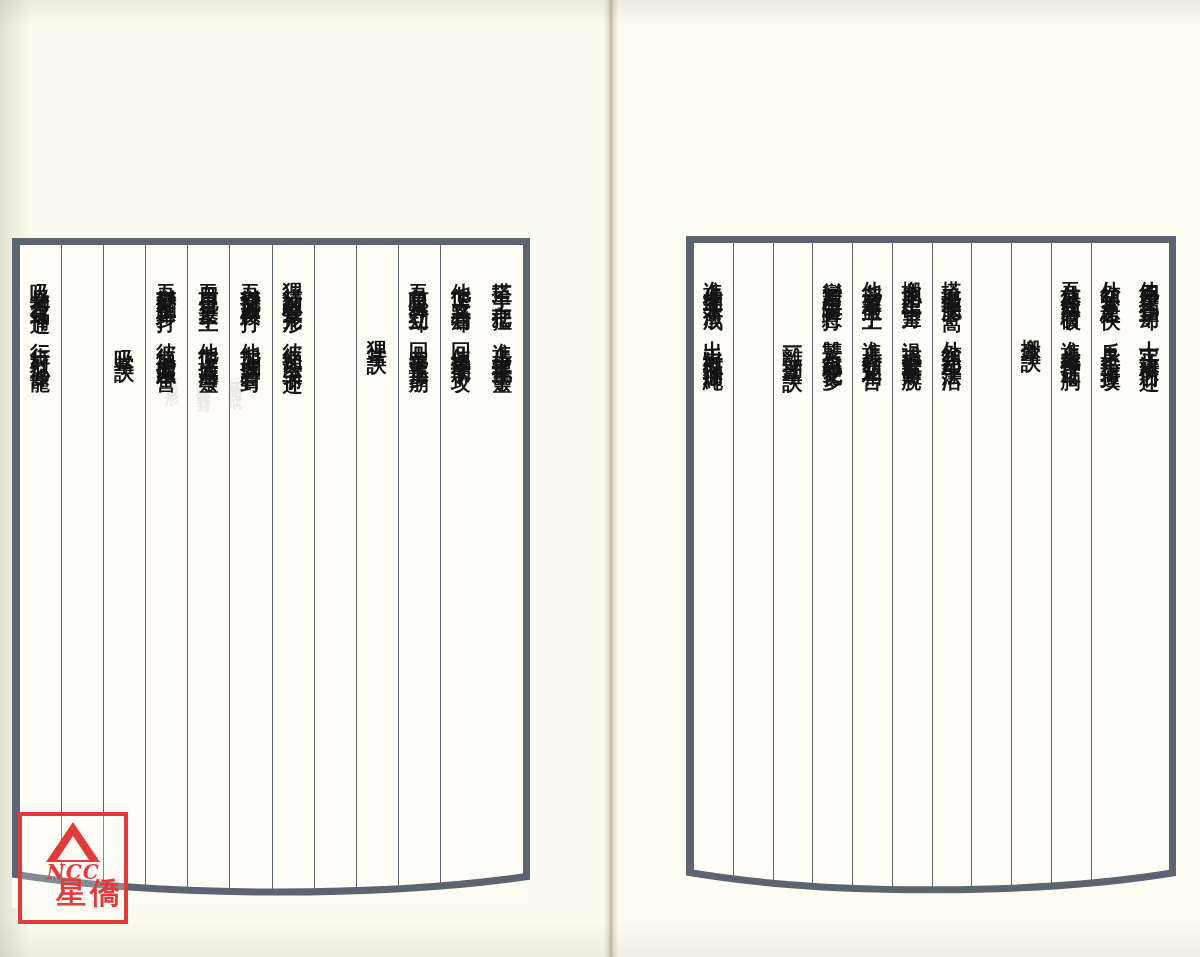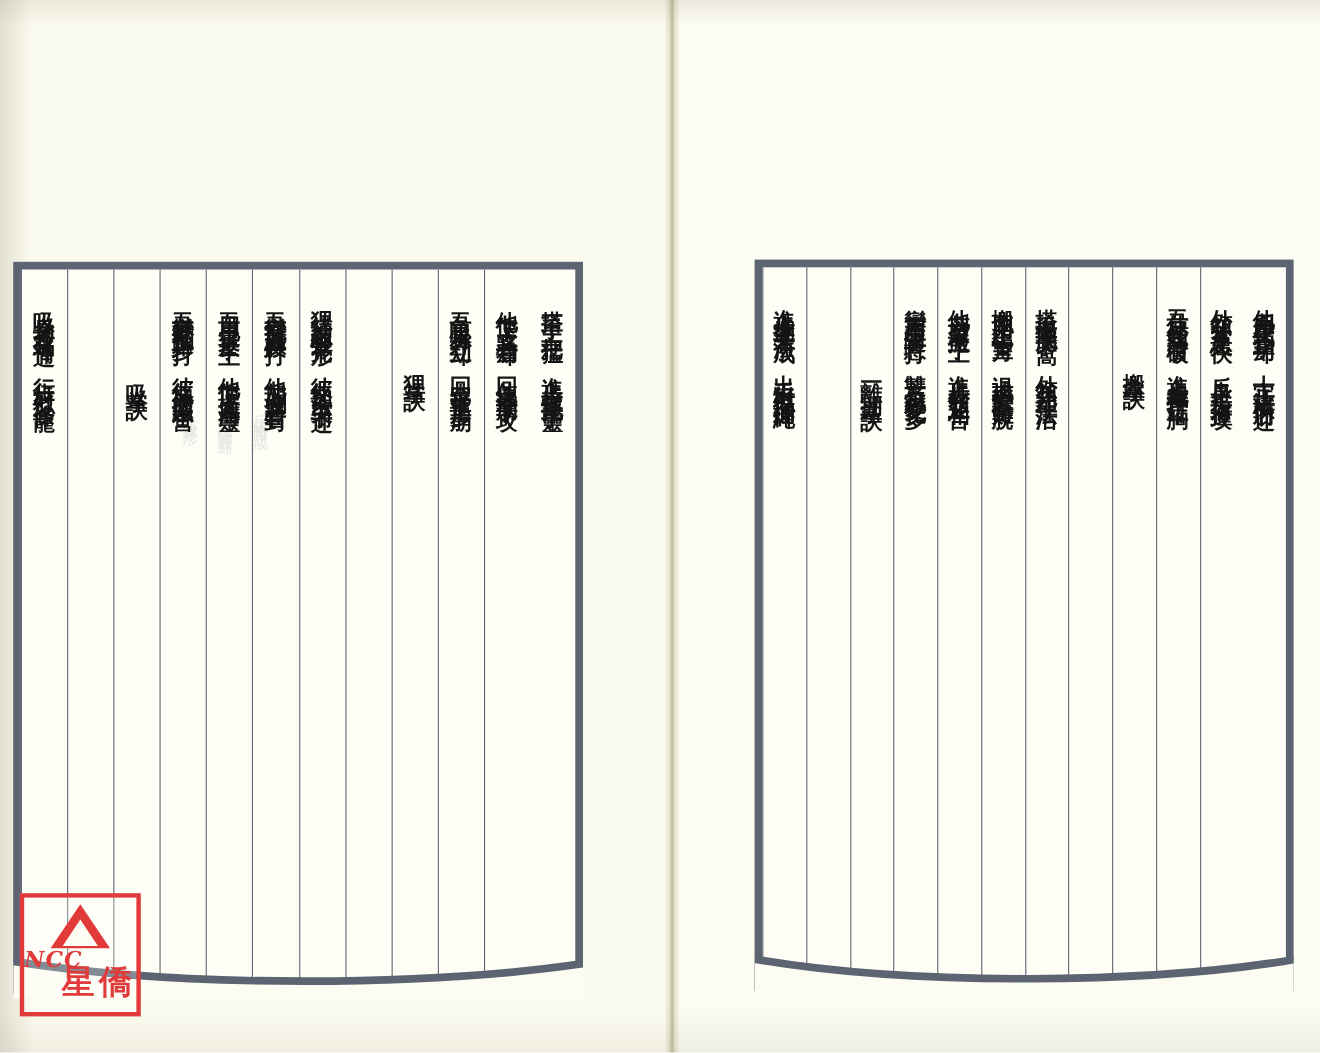--- a/index.html
+++ b/index.html
@@ -159,21 +159,21 @@
     transform: translateX(-50%);
     width: 0; height: 0;
     border-left: 16px solid transparent;
     border-right: 16px solid transparent;
     border-bottom: 24px solid #fdfcf2;
   }
   .stamp .ncc {
     position: absolute;
     left: 0; right: 0;
     top: 44px;
-    text-align: left;
+    text-align: center;
     color: #e03a3a;
     font-family: "DejaVu Serif", "Liberation Serif", serif;
     font-style: italic;
     font-weight: bold;
     font-size: 20px;
     letter-spacing: 1px;
   }
   .stamp .cn {
     position: absolute;
     left: 0; right: 0;

